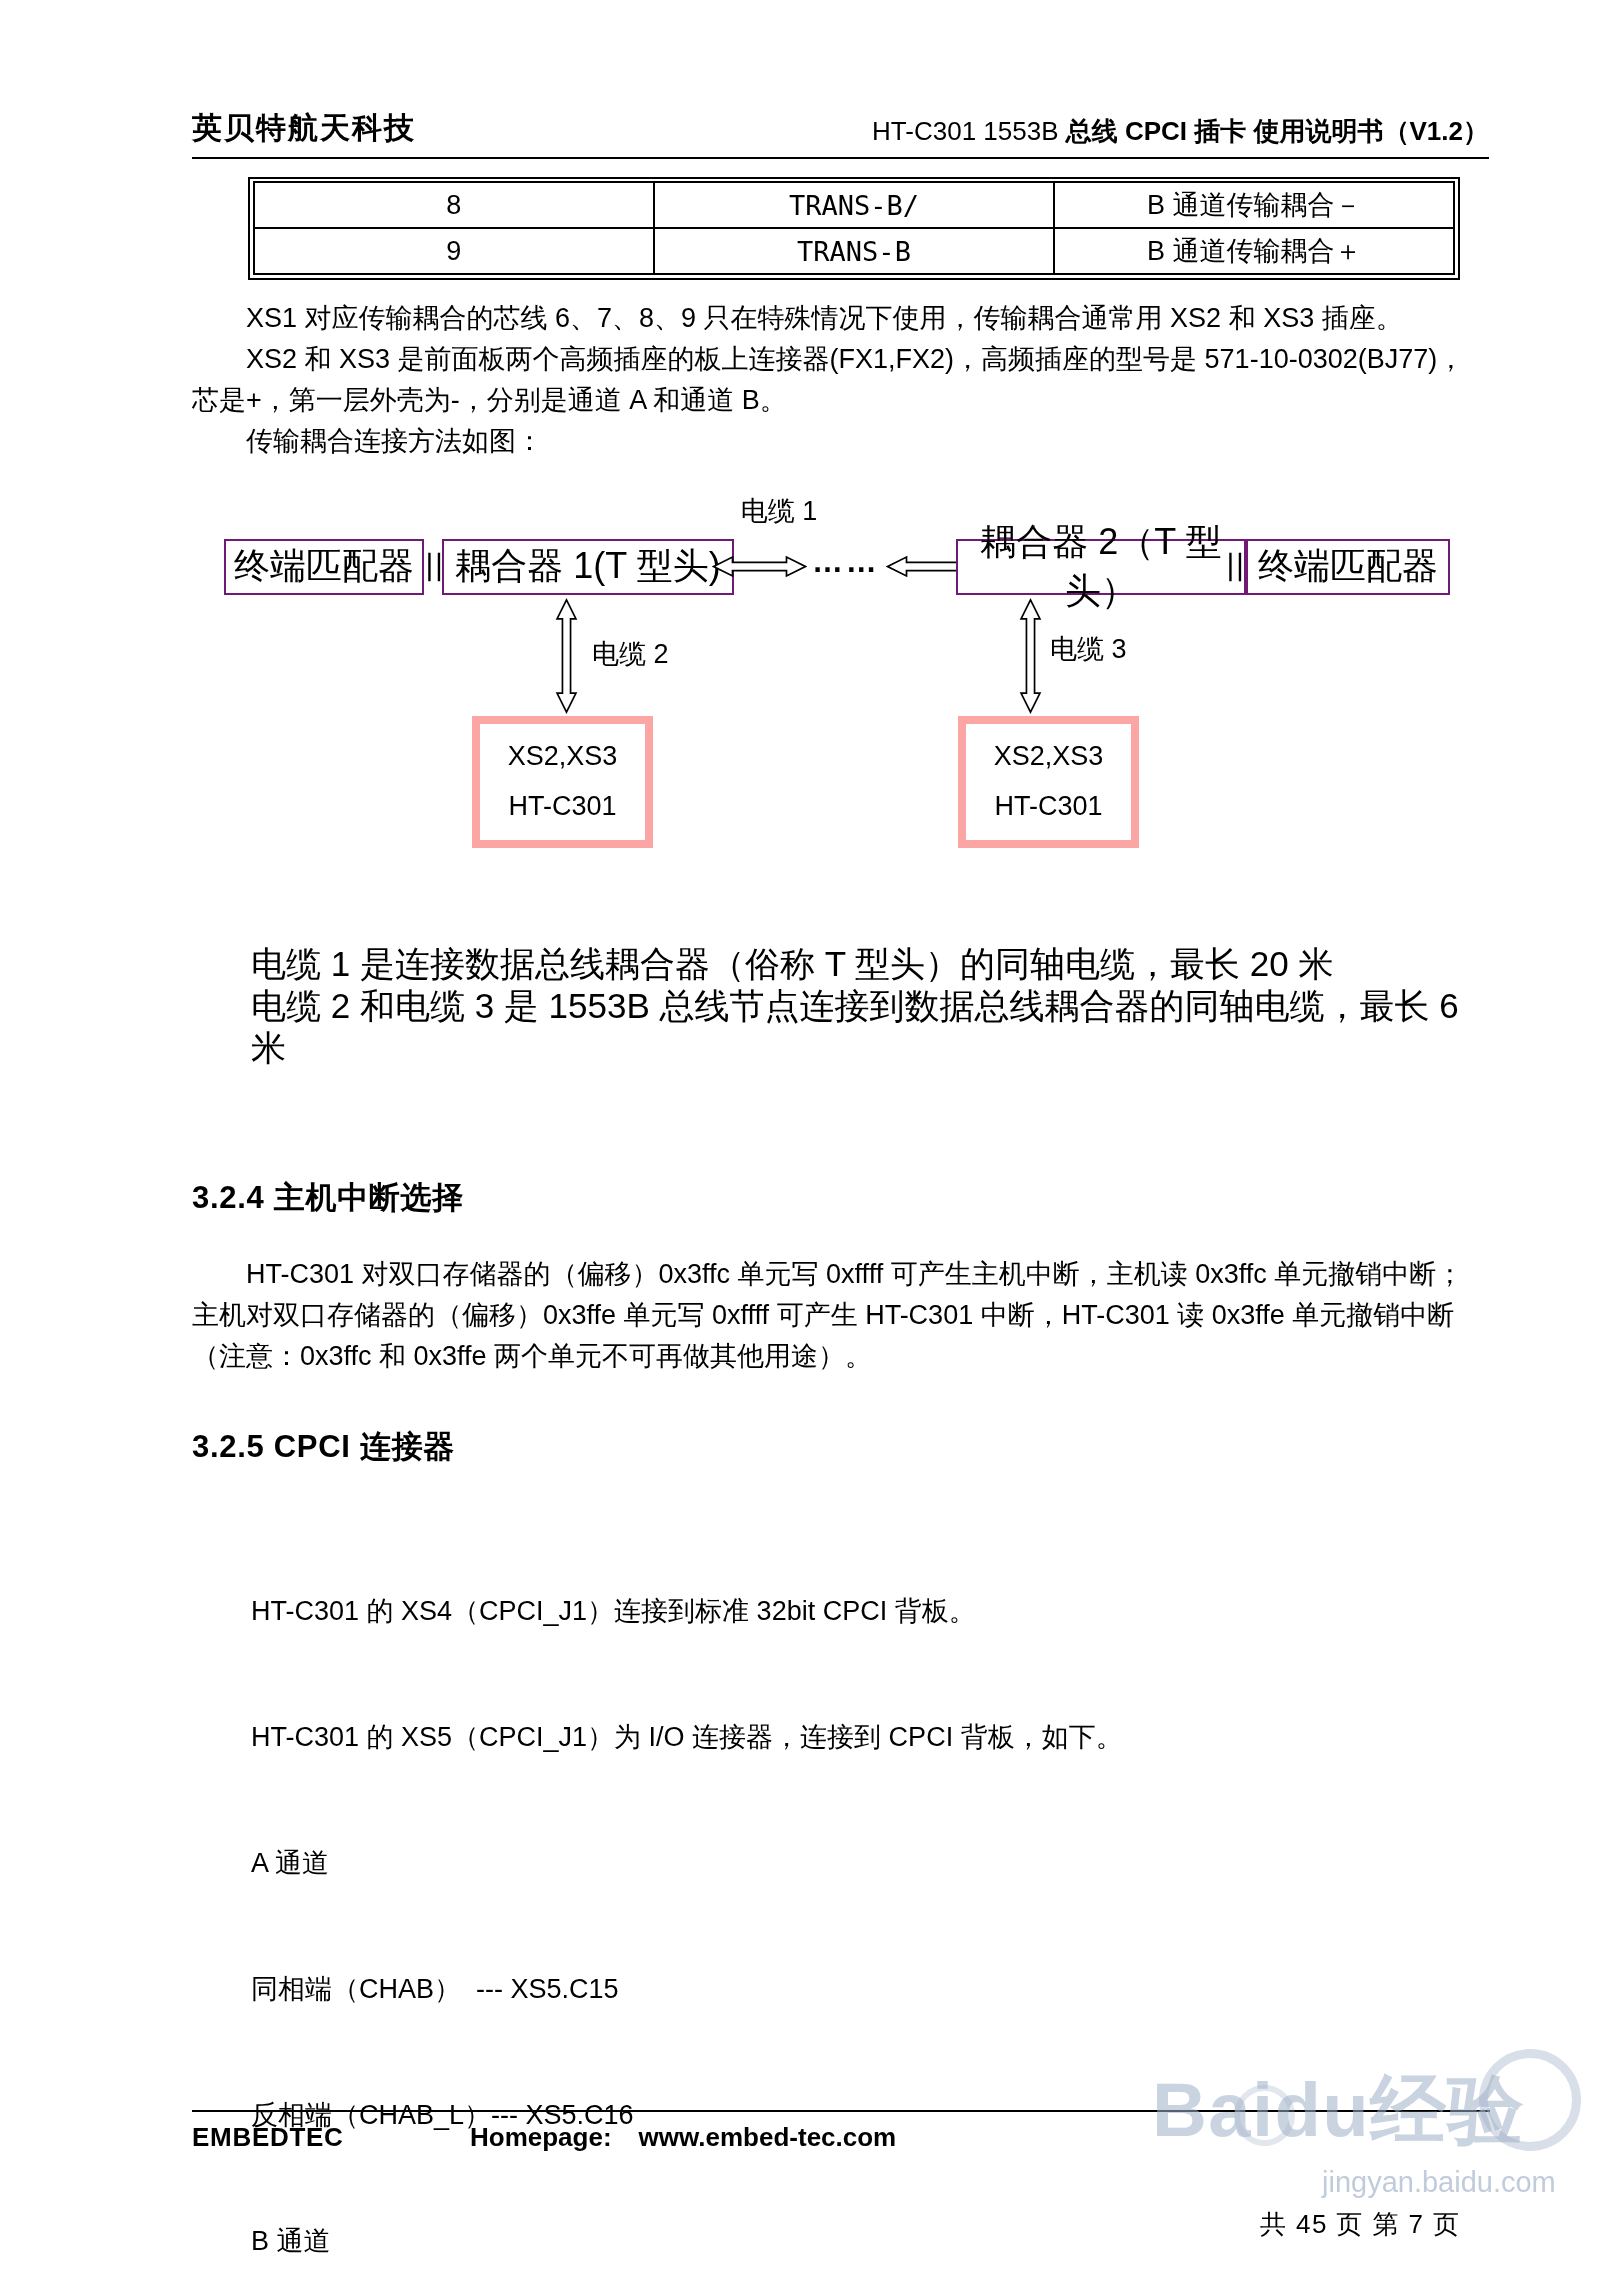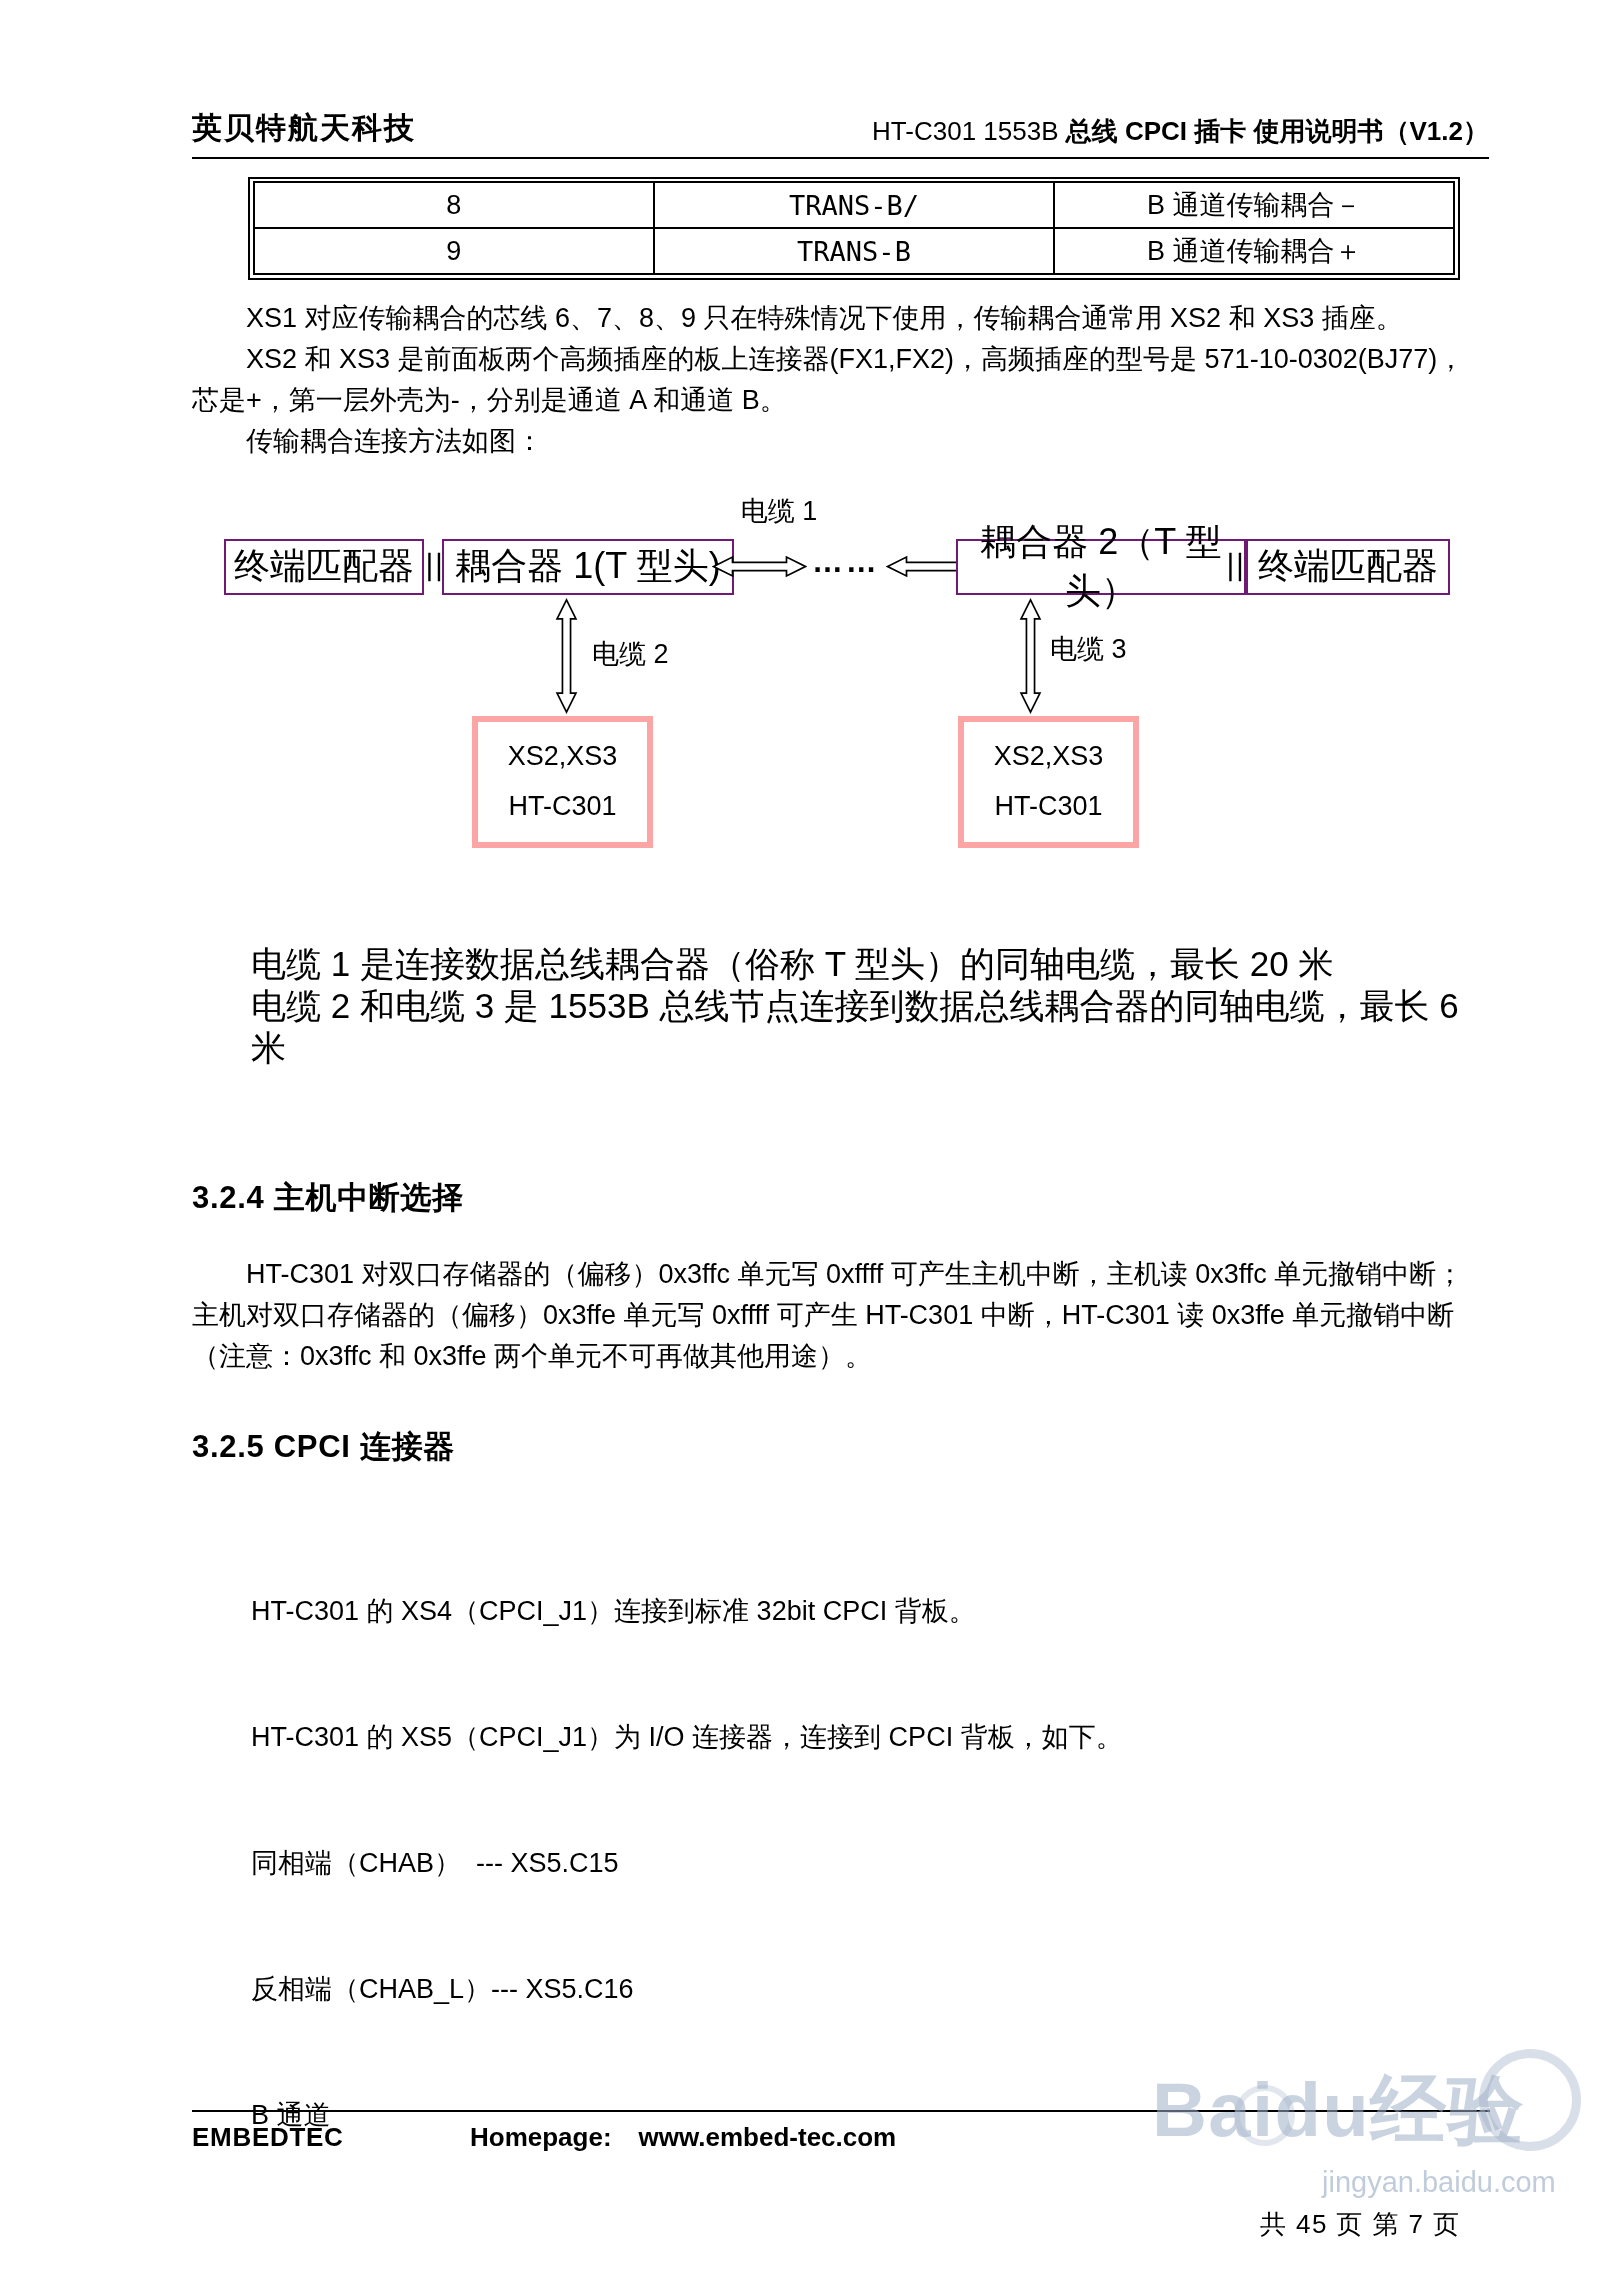--- a/index.html
+++ b/index.html
@@ -27,21 +27,21 @@
   
   .para { font-size:27px; line-height:41px; }
   .indent { text-indent:2em; }
   .intro { margin-top:17.7px; }
 
   
   .diagram { position:relative; height:371px; margin:23px -133px 0 -192px; width:1622px; }
   .dg-label { position:absolute; font-size:27px; }
   .dg-box { position:absolute; border:2px solid #701a75; display:flex; align-items:center;
             justify-content:center; font-size:36px; background:#fff; text-align:center; }
-  .dg-node { position:absolute; border:6px solid #fca5a5; display:flex; flex-direction:column;
+  .dg-node { position:absolute; border:8px solid #fca5a5; display:flex; flex-direction:column;
              align-items:center; justify-content:center; gap:19px; font-size:27px; background:#fff; }
   .dg-svg { position:absolute; }
   .dg-dots { position:absolute; font-size:31px; font-weight:bold; letter-spacing:2.7px; }
 
   
   .cable-notes { margin-top:87px; font-size:35px; line-height:42px; padding-left:59px; }
   .sec-h { font-size:31px; font-weight:bold; letter-spacing:0.7px; }
   .h324 { margin-top:108px; }
   .p324 { margin-top:35px; }
   .h325 { margin-top:49px; }
@@ -157,20 +157,21 @@
       <div>电缆 2 和电缆 3 是 1553B 总线节点连接到数据总线耦合器的同轴电缆，最长 6 米</div>
     </div>
 
     <h2 class="sec-h h324">3.2.4 主机中断选择</h2>
     <p class="para indent p324">HT-C301 对双口存储器的（偏移）0x3ffc 单元写 0xffff 可产生主机中断，主机读 0x3ffc 单元撤销中断；主机对双口存储器的（偏移）0x3ffe 单元写 0xffff 可产生 HT-C301 中断，HT-C301 读 0x3ffe 单元撤销中断（注意：0x3ffc 和 0x3ffe 两个单元不可再做其他用途）。</p>
 
     <h2 class="sec-h h325">3.2.5 CPCI 连接器</h2>
     <div class="block325">
       <div>HT-C301 的 XS4（CPCI_J1）连接到标准 32bit CPCI 背板。</div>
       <div>HT-C301 的 XS5（CPCI_J1）为 I/O 连接器，连接到 CPCI 背板，如下。</div>
+      <div>A 通道</div>
       <div>同相端（CHAB）  --- XS5.C15</div>
       <div>反相端（CHAB_L）--- XS5.C16</div>
       <div>B 通道</div>
       
       
     </div>
 
   </div>
 
   <div class="footer-line"></div>

